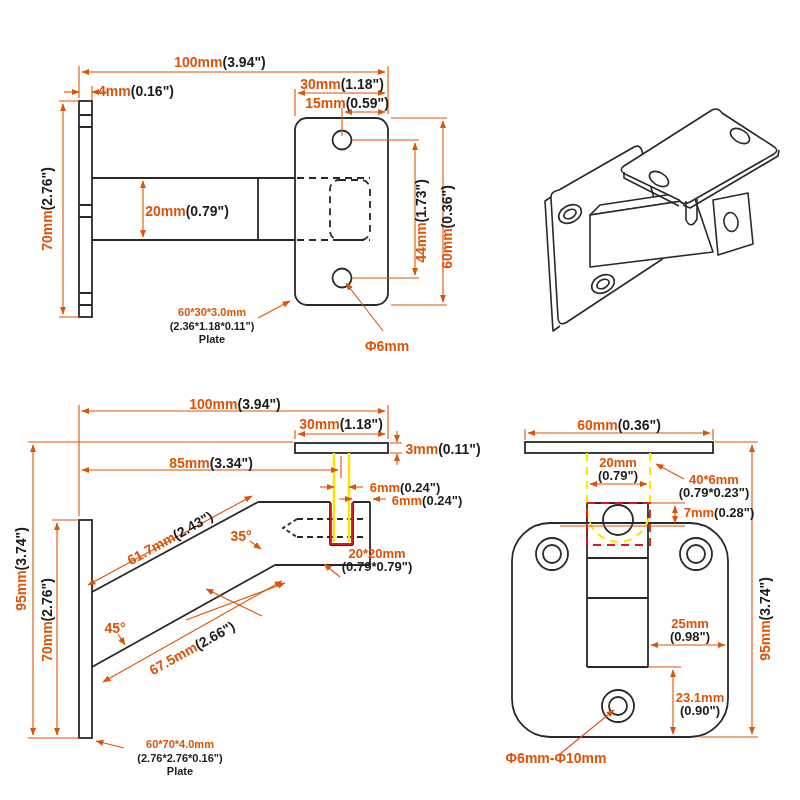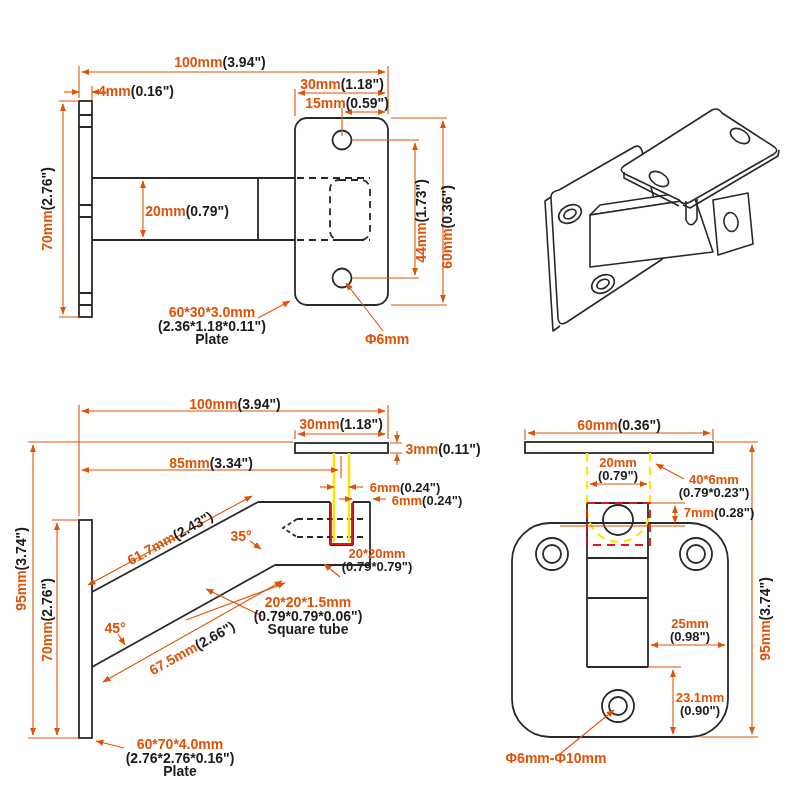--- a/index.html
+++ b/index.html
@@ -6,21 +6,21 @@
   #stage{position:relative;width:800px;height:800px;background:#ffffff;overflow:hidden;
          font-family:"Liberation Sans",sans-serif;}
   #art{position:absolute;left:0;top:0;}
   .lbl{position:absolute;font-weight:700;font-size:14px;color:#1c1c1c;white-space:nowrap;
        line-height:14px;text-align:center;transform:translate(-50%,-50%);}
   .lbl .ln{display:block;}
   .o{color:#e05206;}
   .r90{transform:translate(-50%,-50%) rotate(-90deg);}
   .r29{transform:translate(-50%,-50%) rotate(-29deg);}
   .sm{font-size:13px;line-height:13px;}
-  .spec{font-size:14px;line-height:13.5px;}
+  .spec{font-size:11px;line-height:13.5px;}
 </style>
 </head>
 <body>
 
 <div id="stage">
 
 <svg id="art" width="800" height="800" viewBox="0 0 800 800">
   <defs>
     <marker id="ah" viewBox="0 0 10 10" refX="9" refY="5" markerWidth="7.5" markerHeight="7.5" orient="auto-start-reverse">
       <path d="M0,1.2 L9.5,5 L0,8.8 z" fill="#e05206"></path>
@@ -149,39 +149,34 @@
   <div class="lbl" style="left:347px;top:103px"><span class="o">15mm</span><span>(0.59")</span></div>
   <div class="lbl r90" style="left:47px;top:209px"><span class="o">70mm</span><span>(2.76")</span></div>
   <div class="lbl" style="left:187px;top:211px"><span class="o">20mm</span><span>(0.79")</span></div>
   <div class="lbl r90" style="left:421px;top:221px"><span class="o">44mm</span><span>(1.73")</span></div>
   <div class="lbl r90" style="left:447px;top:227px"><span class="o">60mm</span><span>(0.36")</span></div>
   <div class="lbl spec" style="left:212px;top:326px">
     <span class="ln o">60*30*3.0mm</span>
     <span class="ln">(2.36*1.18*0.11")</span>
     <span class="ln">Plate</span>
   </div>
-  <div class="lbl" style="left:387px;top:339px"><span class="o">Φ6mm</span></div>
+  <div class="lbl" style="left:387px;top:346px"><span class="o">Φ6mm</span></div>
 
   <div class="lbl" style="left:235px;top:404px"><span class="o">100mm</span><span>(3.94")</span></div>
   <div class="lbl" style="left:341px;top:424px"><span class="o">30mm</span><span>(1.18")</span></div>
   <div class="lbl" style="left:443px;top:449px"><span class="o">3mm</span><span>(0.11")</span></div>
   <div class="lbl" style="left:211px;top:463px"><span class="o">85mm</span><span>(3.34")</span></div>
   <div class="lbl sm" style="left:405px;top:487px"><span class="o">6mm</span><span>(0.24")</span></div>
   <div class="lbl sm" style="left:427px;top:500px"><span class="o">6mm</span><span>(0.24")</span></div>
   <div class="lbl r29" style="left:170px;top:538px"><span class="o">61.7mm</span><span>(2.43")</span></div>
   <div class="lbl" style="left:241px;top:536px"><span class="o">35°</span></div>
   <div class="lbl sm" style="left:377px;top:560px">
     <span class="ln o">20*20mm</span>
     <span class="ln">(0.79*0.79")</span>
   </div>
-  <div class="lbl spec" style="left:308px;top:616px">
-    <span class="ln o">20*20*1.5mm</span>
-    <span class="ln">(0.79*0.79*0.06")</span>
-    <span class="ln">Square tube</span>
-  </div>
   <div class="lbl" style="left:115px;top:628px"><span class="o">45°</span></div>
   <div class="lbl r29" style="left:192px;top:648px"><span class="o">67.5mm</span><span>(2.66")</span></div>
   <div class="lbl r90" style="left:21px;top:569px"><span class="o">95mm</span><span>(3.74")</span></div>
   <div class="lbl r90" style="left:47px;top:620px"><span class="o">70mm</span><span>(2.76")</span></div>
   <div class="lbl spec" style="left:180px;top:758px">
     <span class="ln o">60*70*4.0mm</span>
     <span class="ln">(2.76*2.76*0.16")</span>
     <span class="ln">Plate</span>
   </div>
 

